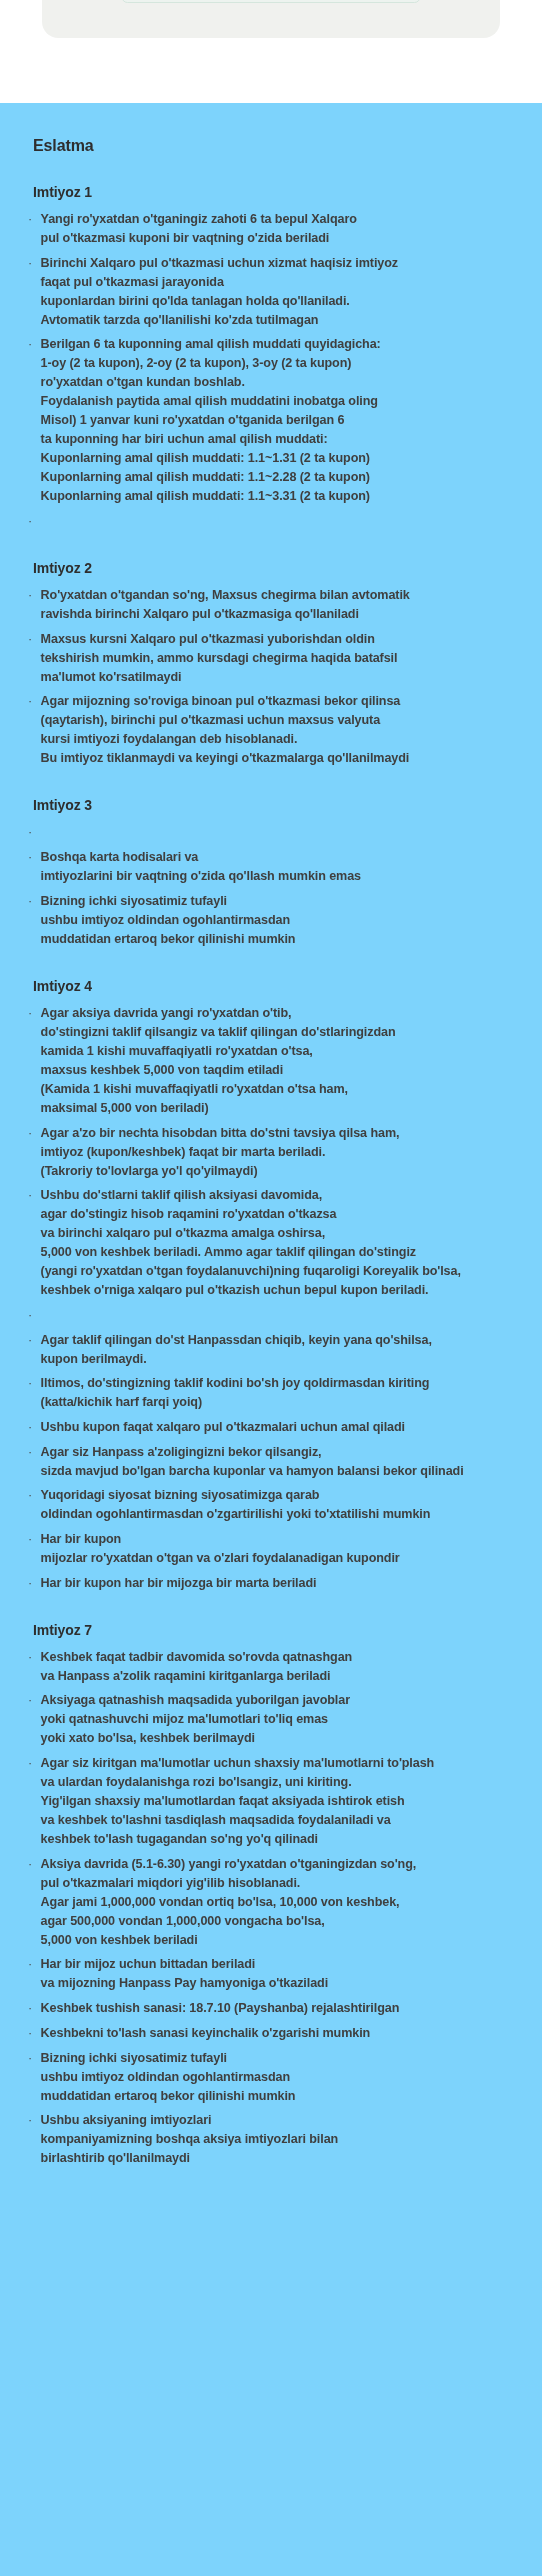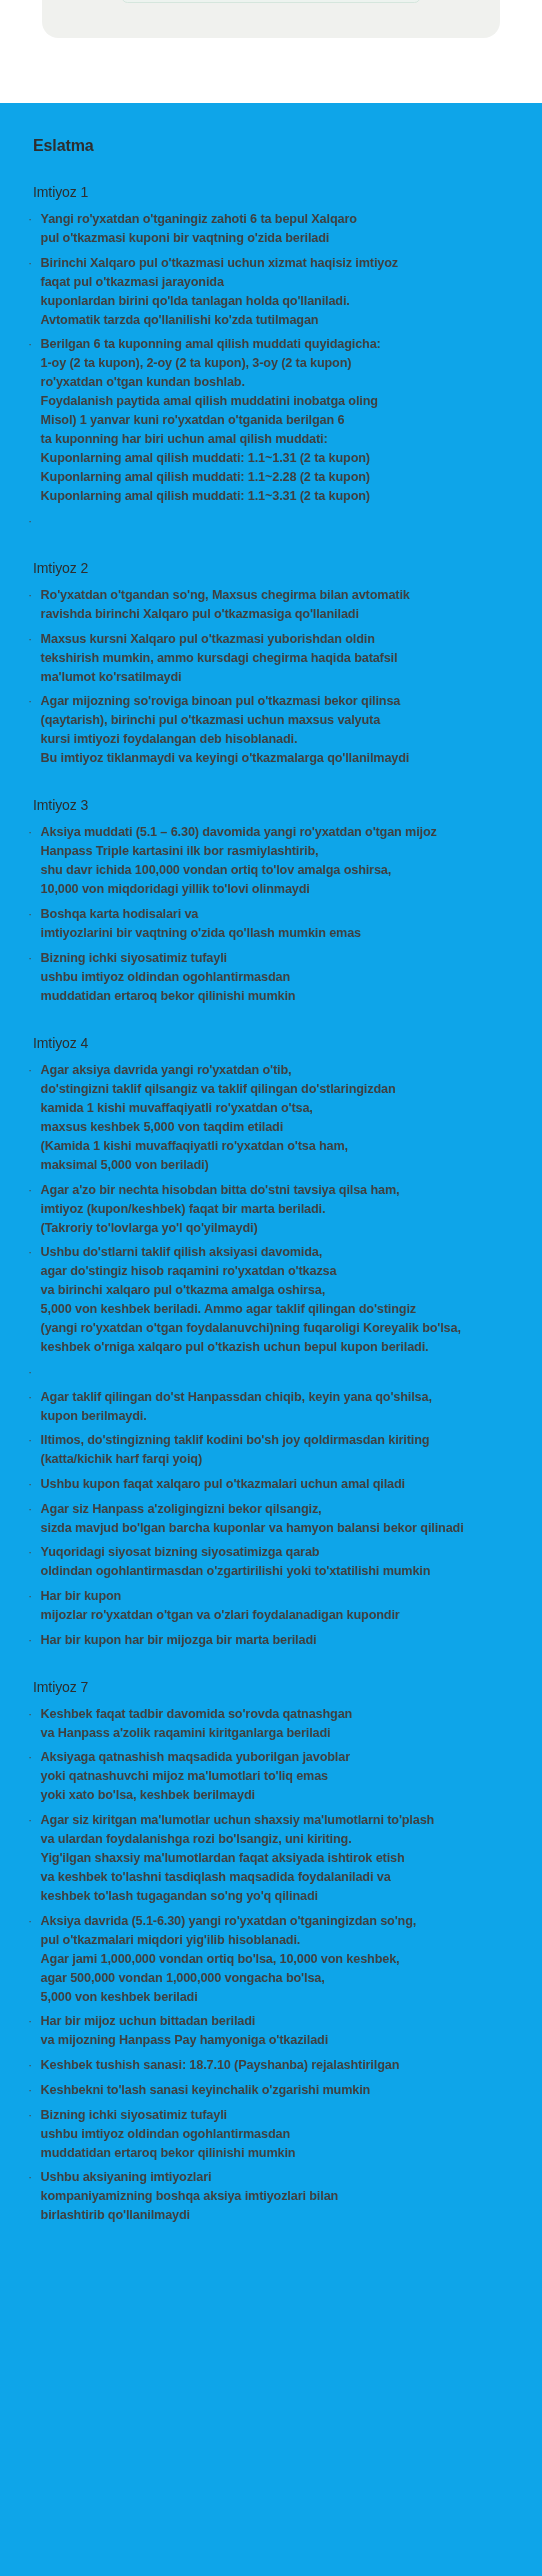--- a/index.html
+++ b/index.html
@@ -31,34 +31,34 @@
     border: 1.3px solid #d5e6dd;
     border-radius: 6.3px;
     box-sizing: border-box;
   }
 
   .white-gap { height: 65px; background: #ffffff; }
 
   
   .notes {
     flex: 1;
-    background: #0ea5e9;
+    background: #7dd3fc;
     padding: 34px 25px 82px 33px;
     color: #3f3f3f;
   }
   .notes-title {
     font-size: 16px;
     font-weight: bold;
     color: #2e2e2e;
     margin: 0 0 7.6px 0;
     letter-spacing: -0.1px;
   }
   .section-title {
     font-size: 14px;
-    font-weight: normal;
+    font-weight: bold;
     color: #2e2e2e;
     margin: 29px 0 10px 0;
     letter-spacing: -0.1px;
   }
   .bullet {
     display: flex;
     align-items: flex-start;
     margin: 0 0 5.7px -5px;
   }
   .bullet .dot {
@@ -148,24 +148,20 @@
 Bu imtiyoz tiklanmaydi va keyingi o'tkazmalarga qo'llanilmaydi</span>
   </div>
 </div>
   </div>
 
   <div class="section">
     <h3 class="section-title">Imtiyoz 3</h3>
     <div class="bullets">
   <div class="bullet">
     <span class="dot">·</span>
-    <span class="txt">Aksiya muddati (5.1 – 6.30) davomida yangi ro'yxatdan o'tgan mijoz
-Hanpass Triple kartasini ilk bor rasmiylashtirib,
-shu davr ichida 100,000 vondan ortiq to'lov amalga oshirsa,
-10,000 von miqdoridagi yillik to'lovi olinmaydi</span>
   </div>
 
   <div class="bullet">
     <span class="dot">·</span>
     <span class="txt">Boshqa karta hodisalari va
 imtiyozlarini bir vaqtning o'zida qo'llash mumkin emas</span>
   </div>
 
   <div class="bullet">
     <span class="dot">·</span>

